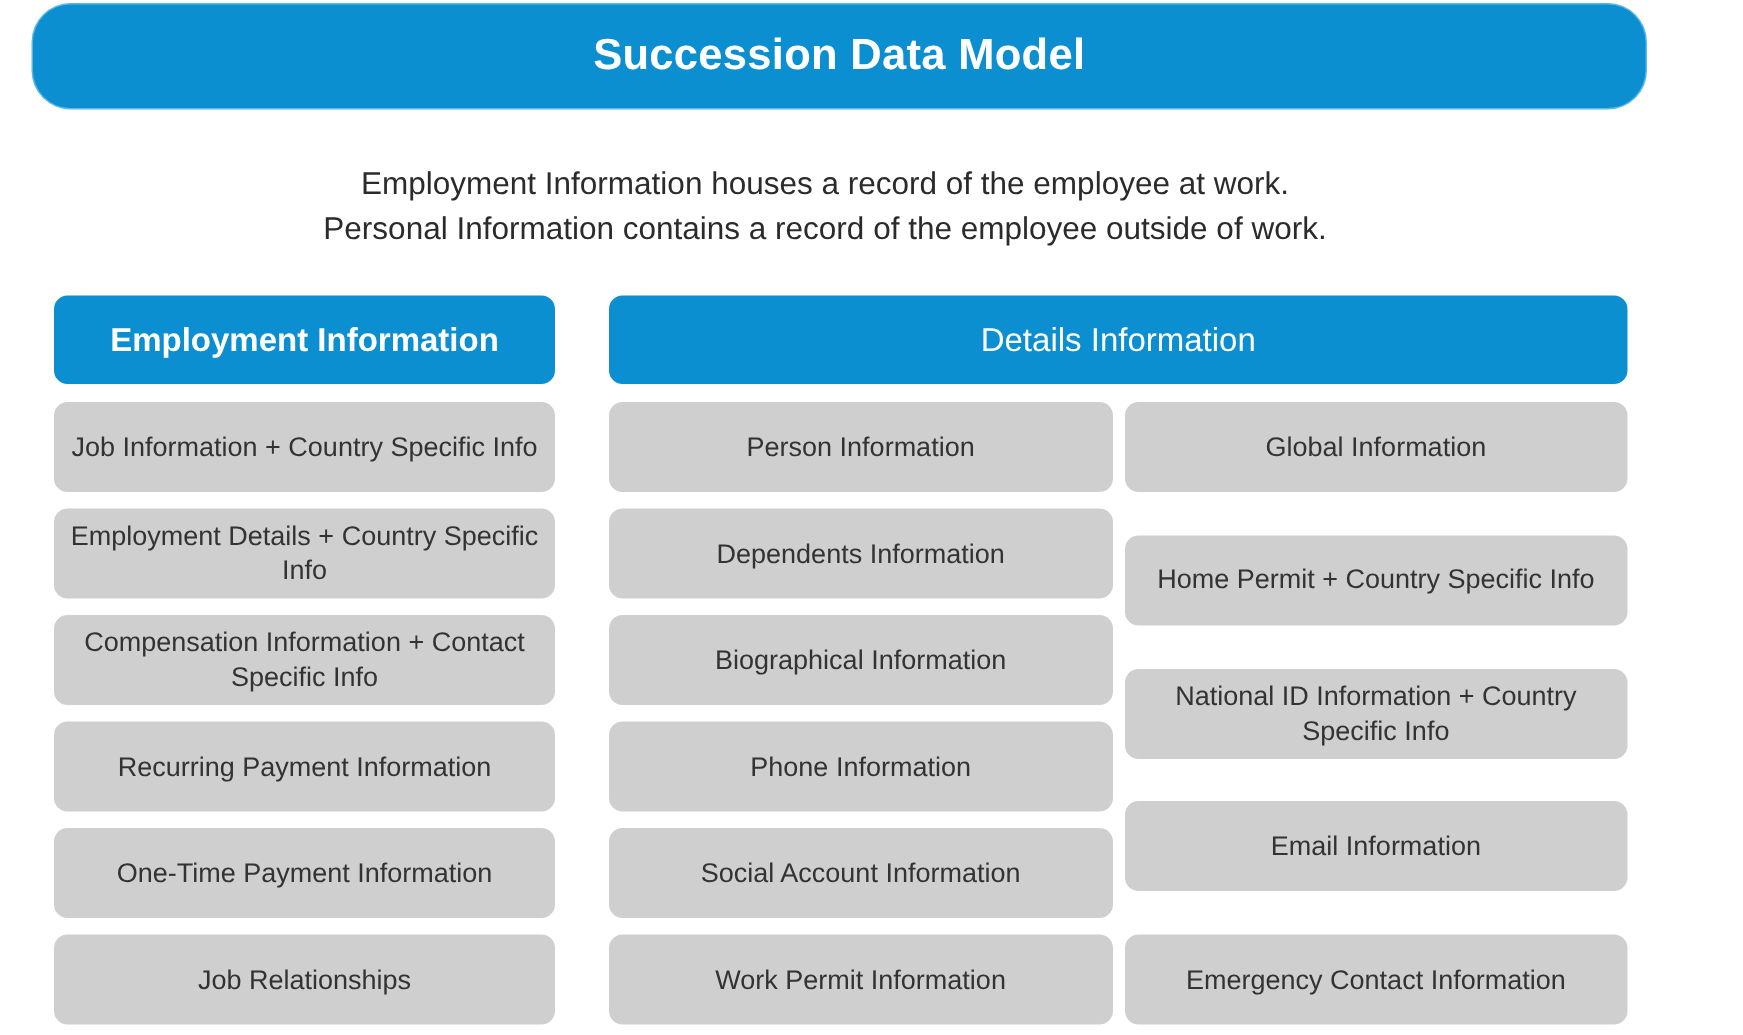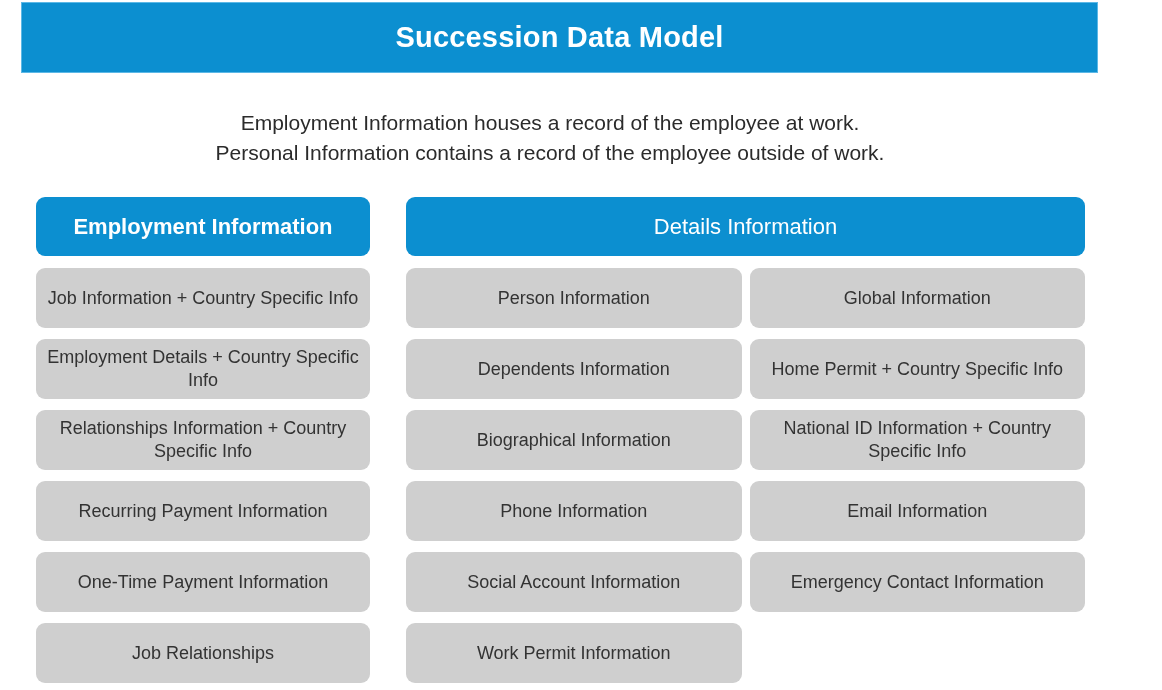--- a/index.html
+++ b/index.html
@@ -21,20 +21,21 @@
     position: absolute;
     left: 22px;
     top: 3px;
     width: 1075px;
     height: 69px;
     background: #0c8fd0;
     box-shadow: 0 0 0 1px #5cb8e6;
     display: flex;
     align-items: center;
     justify-content: center;
+    border-radius: 25px;
   }
   .title-text {
     color: #ffffff;
     font-size: 29px;
     font-weight: bold;
     letter-spacing: 0.2px;
     text-align: center;
   }
 
   
@@ -91,20 +92,21 @@
   .sub-columns {
     display: flex;
     gap: 8px;
     margin-top: 12px;
   }
   .sub-col {
     flex: 1 1 0;
     display: flex;
     flex-direction: column;
     gap: 11px;
+    justify-content: space-between;
   }
 
   .item-list {
     margin-top: 12px;
     display: flex;
     flex-direction: column;
     gap: 11px;
   }
 
   .box {
@@ -140,21 +142,21 @@
   <div class="col-employment">
     <div class="col-header bold">Employment Information</div>
     <div class="item-list">
       <div class="box">
           <span class="box-label">Job Information + Country Specific Info</span>
         </div>
       <div class="box">
           <span class="box-label">Employment Details + Country Specific Info</span>
         </div>
       <div class="box">
-          <span class="box-label">Relationships Information + Country Specific Info</span>
+          <span class="box-label">Compensation Information + Contact Specific Info</span>
         </div>
       <div class="box">
           <span class="box-label">Recurring Payment Information</span>
         </div>
       <div class="box">
           <span class="box-label">One-Time Payment Information</span>
         </div>
       <div class="box">
           <span class="box-label">Job Relationships</span>
         </div>

